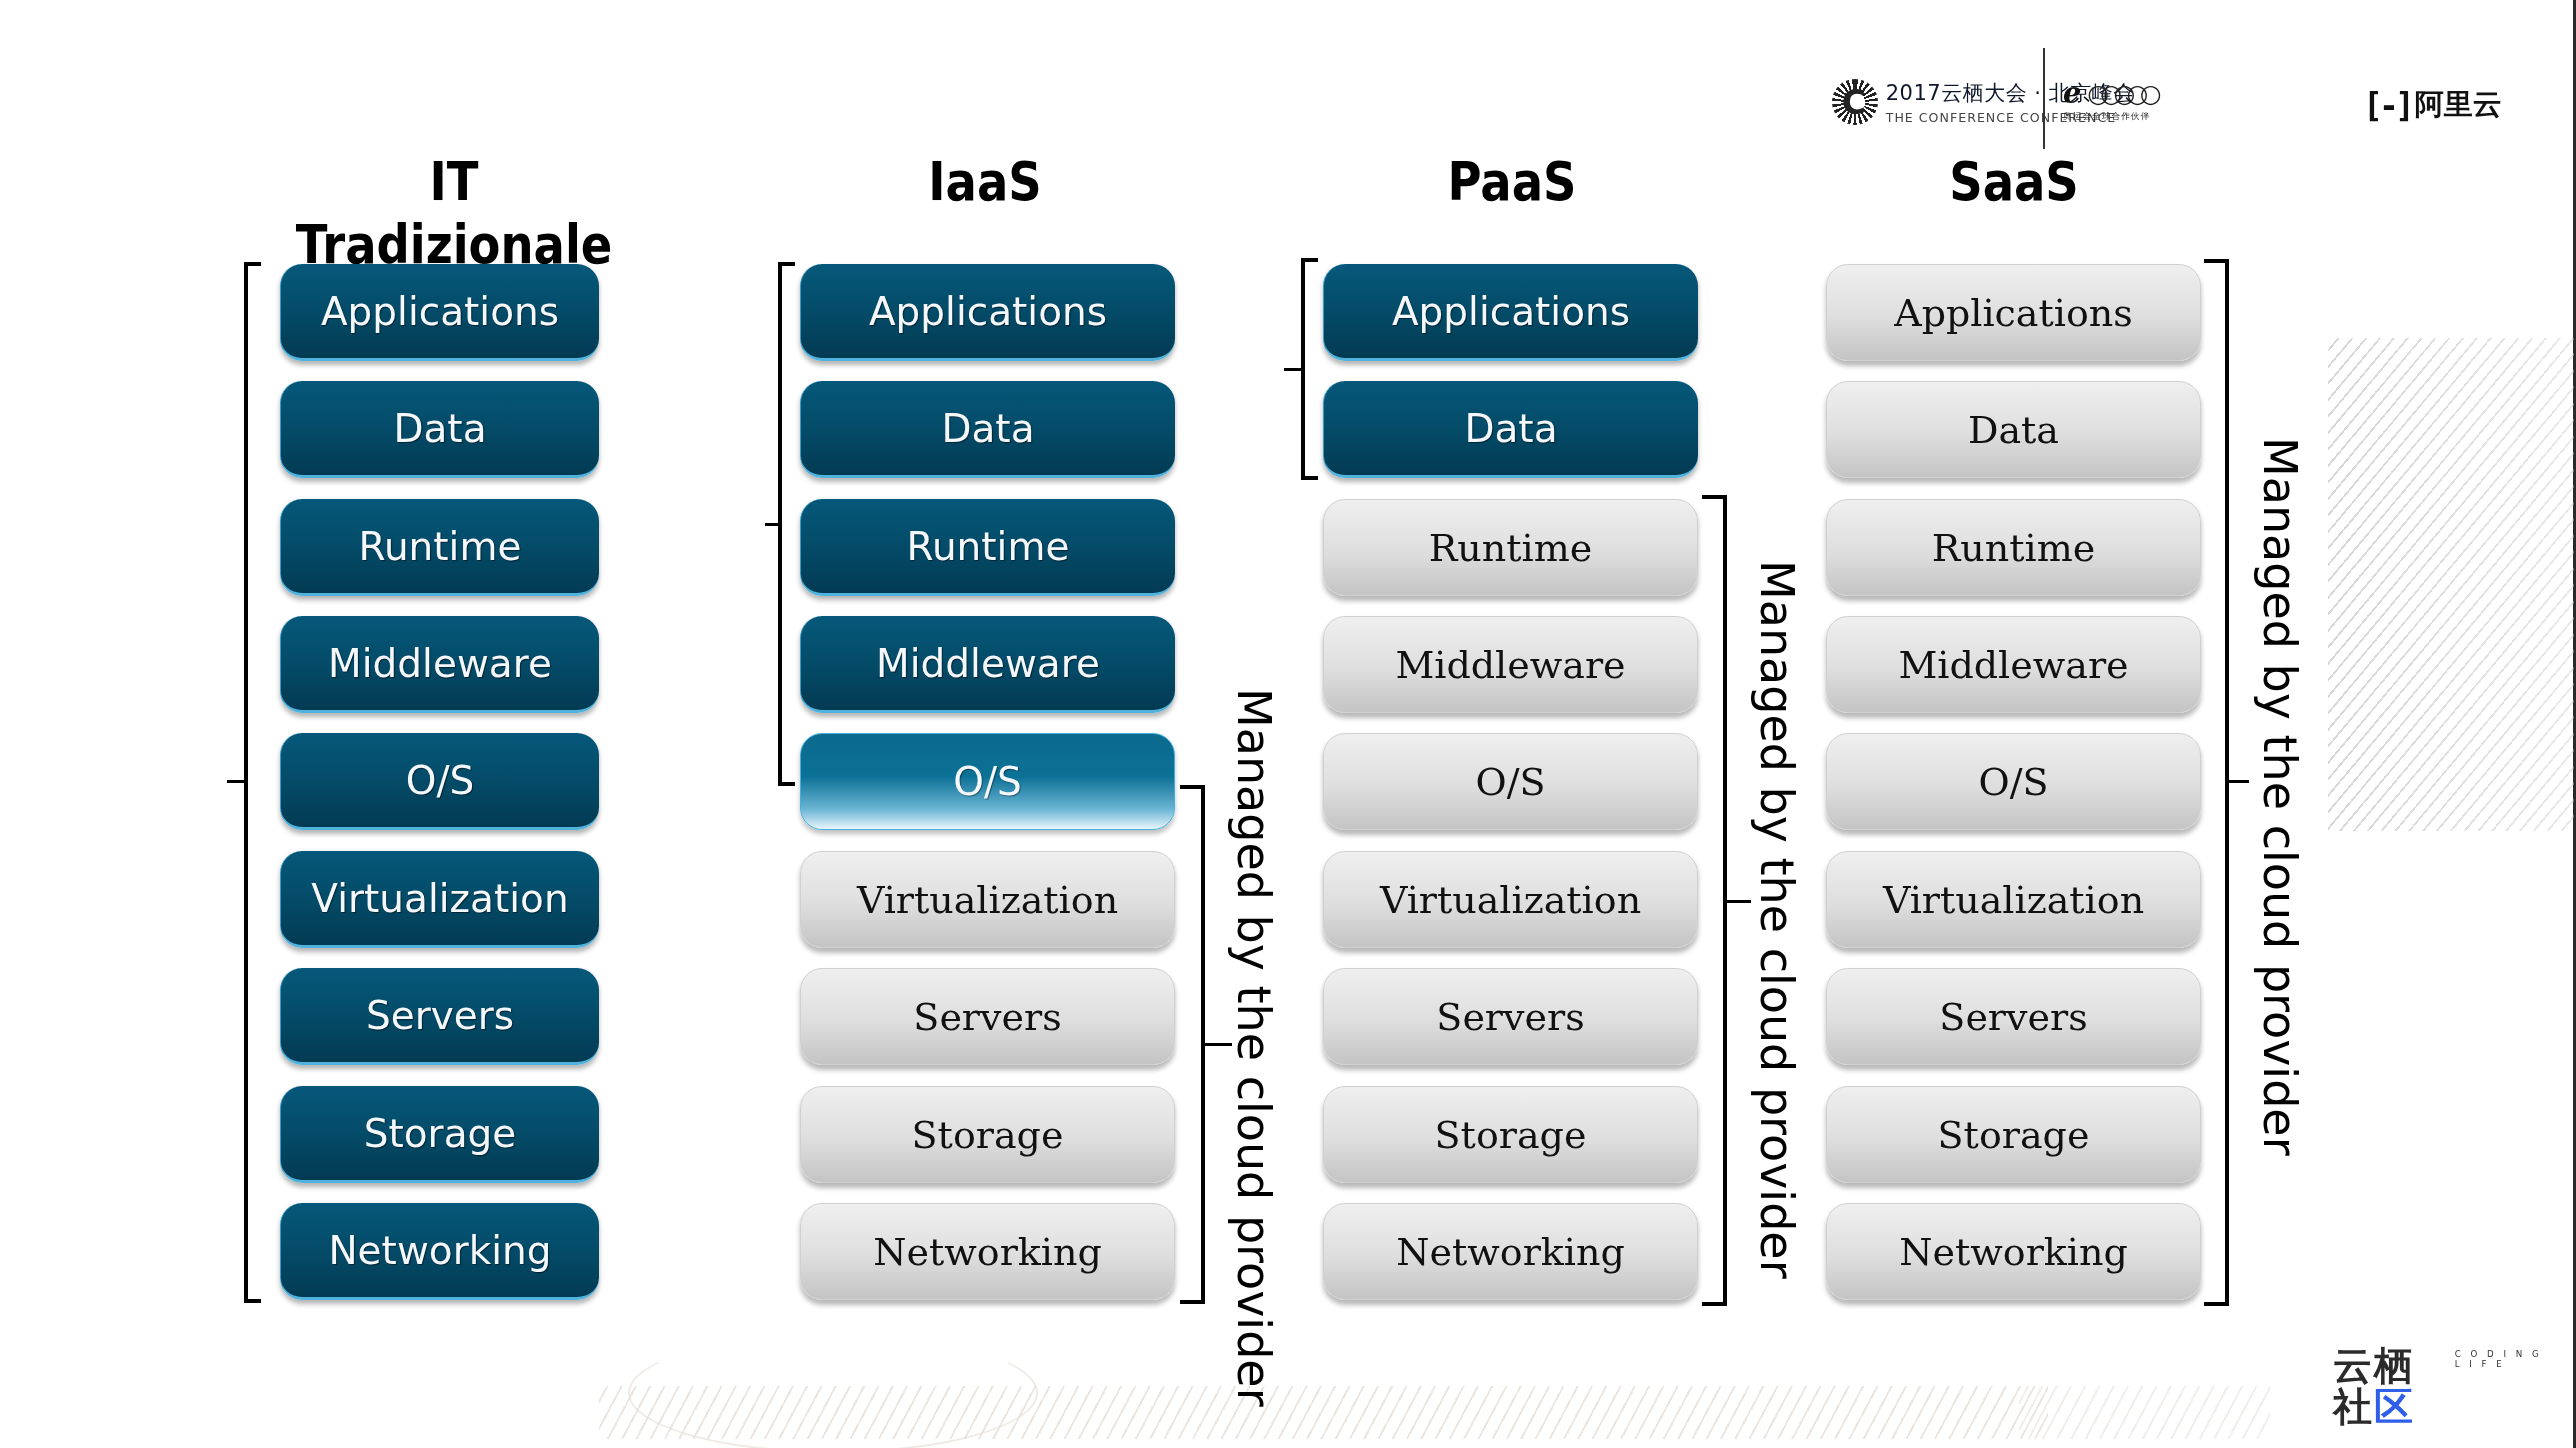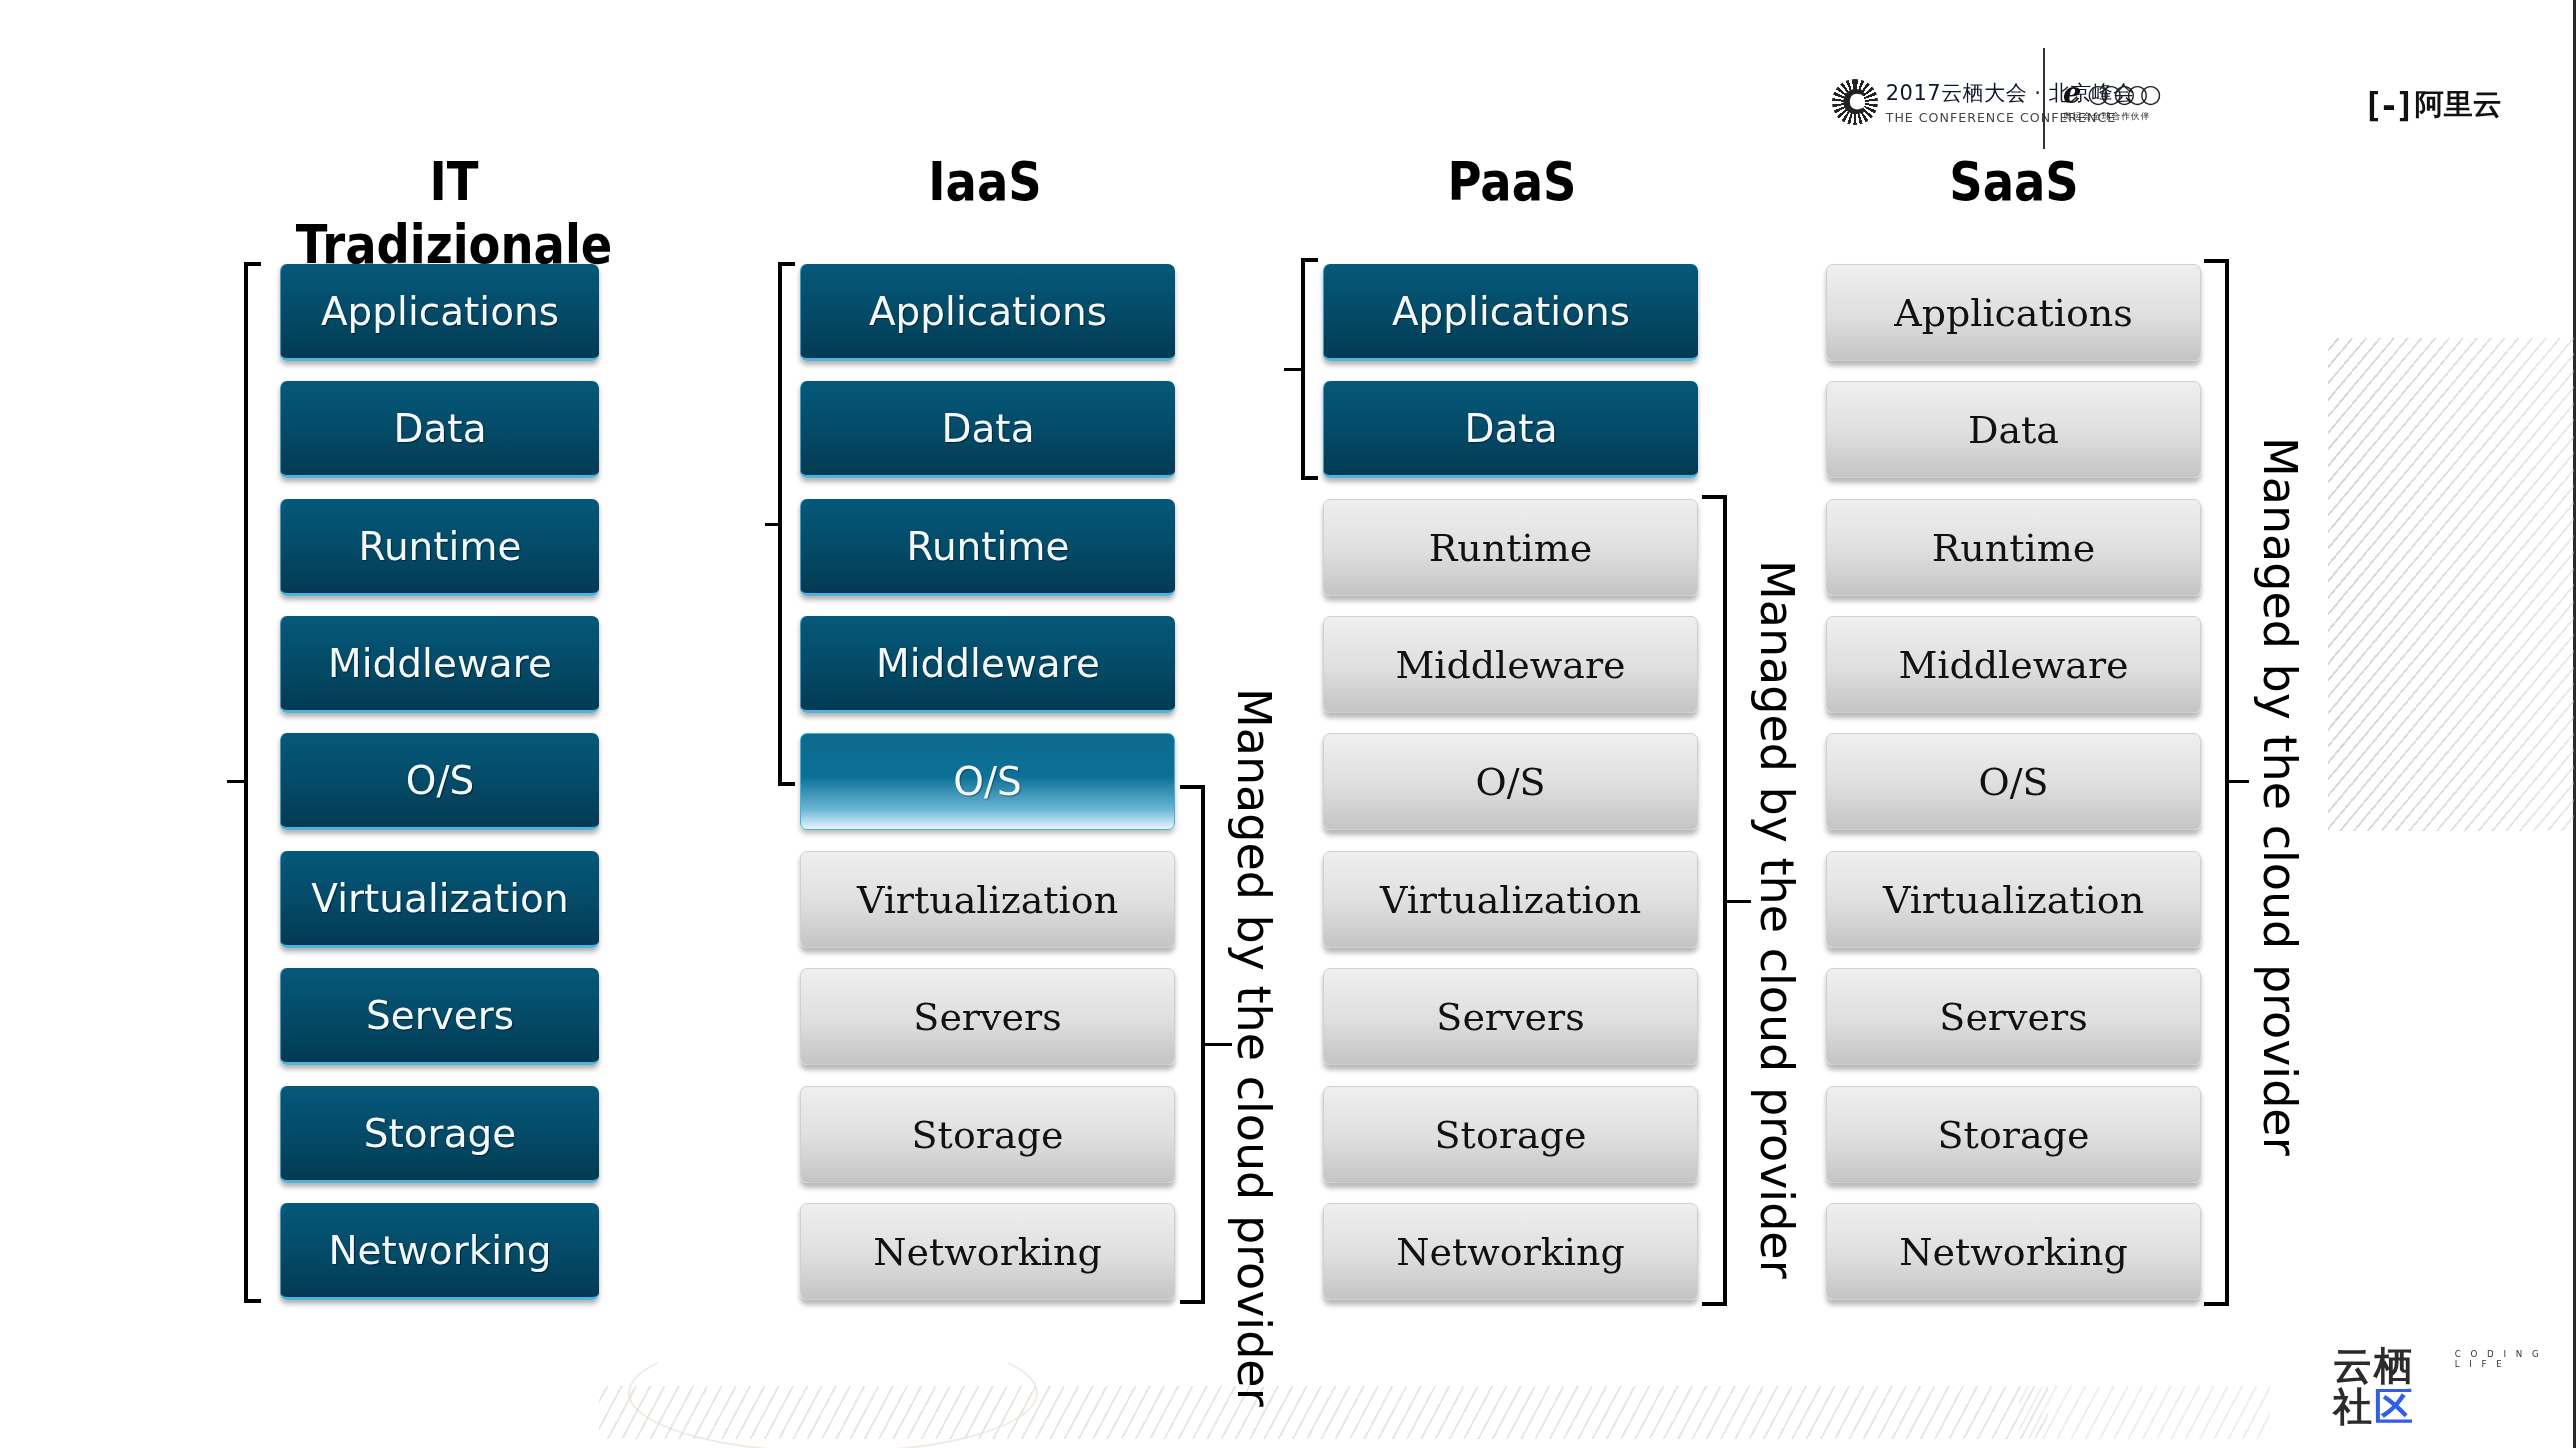--- a/index.html
+++ b/index.html
@@ -39,21 +39,21 @@
   
   .logo-community { position:absolute; left:2333px; top:1345px; display:flex; align-items:flex-start; }
   .community-cn { font: bold 39px "DejaVu Sans", sans-serif; color:#2b2b2b; letter-spacing:1.9px; line-height:41px; }
   .community-cn .accent { color:#2f5fe8; }
   .community-en { font: 8.7px "DejaVu Sans", sans-serif; color:#333; letter-spacing:9.7px; margin-top:3.9px; }
 
   
   .col-title { position:absolute; top:150px; font-family:"DejaVu Sans", sans-serif; font-weight:bold; color:#000; font-size:54px; text-align:center; transform:scaleX(0.86); transform-origin:center; }
 
   
-  .box { position:absolute; height:97px; border-radius:7px; display:flex; align-items:center; justify-content:center; box-sizing:border-box; }
+  .box { position:absolute; height:97px; border-radius:22px; display:flex; align-items:center; justify-content:center; box-sizing:border-box; }
   .box.dark { background: linear-gradient(#05587a 0%, #044a67 55%, #033a52 100%); border-bottom:3.9px solid #4fb3de; border-left:1.9px solid #3a9cc6;
     box-shadow: 0 3.9px 5.8px rgba(0,0,0,0.3); color:#f4f8fb; font-family:"DejaVu Sans", sans-serif; font-size:39px;
     text-shadow: 1px 1px 1px rgba(0,0,0,0.5); }
   .box.light { background: linear-gradient(#efefef 0%, #dedede 55%, #c4c4c4 100%); border:1.9px solid #d0d0d0;
     box-shadow: 0 4.8px 5.8px rgba(0,0,0,0.28); color:#111; font-family:"DejaVu Serif", serif; font-size:38px; }
   .box.fade { background: linear-gradient(#0b6a8e 0%, #0c7196 45%, #6eb7d6 80%, #e9f5fb 100%); border:1.9px solid #43b0de;
     box-shadow: 0 3.9px 5.8px rgba(0,0,0,0.25); color:#f4f8fb; font-family:"DejaVu Sans", sans-serif; font-size:39px;
     text-shadow: 1px 1px 1px rgba(0,0,0,0.4); }
 
   

